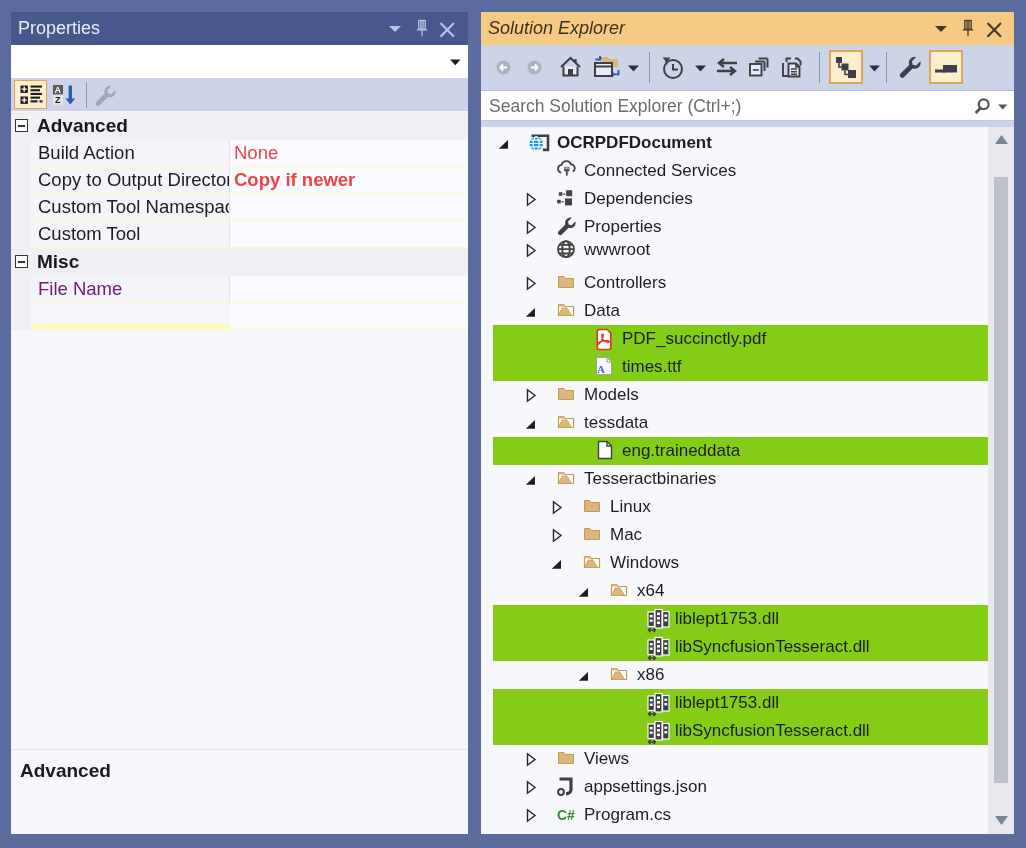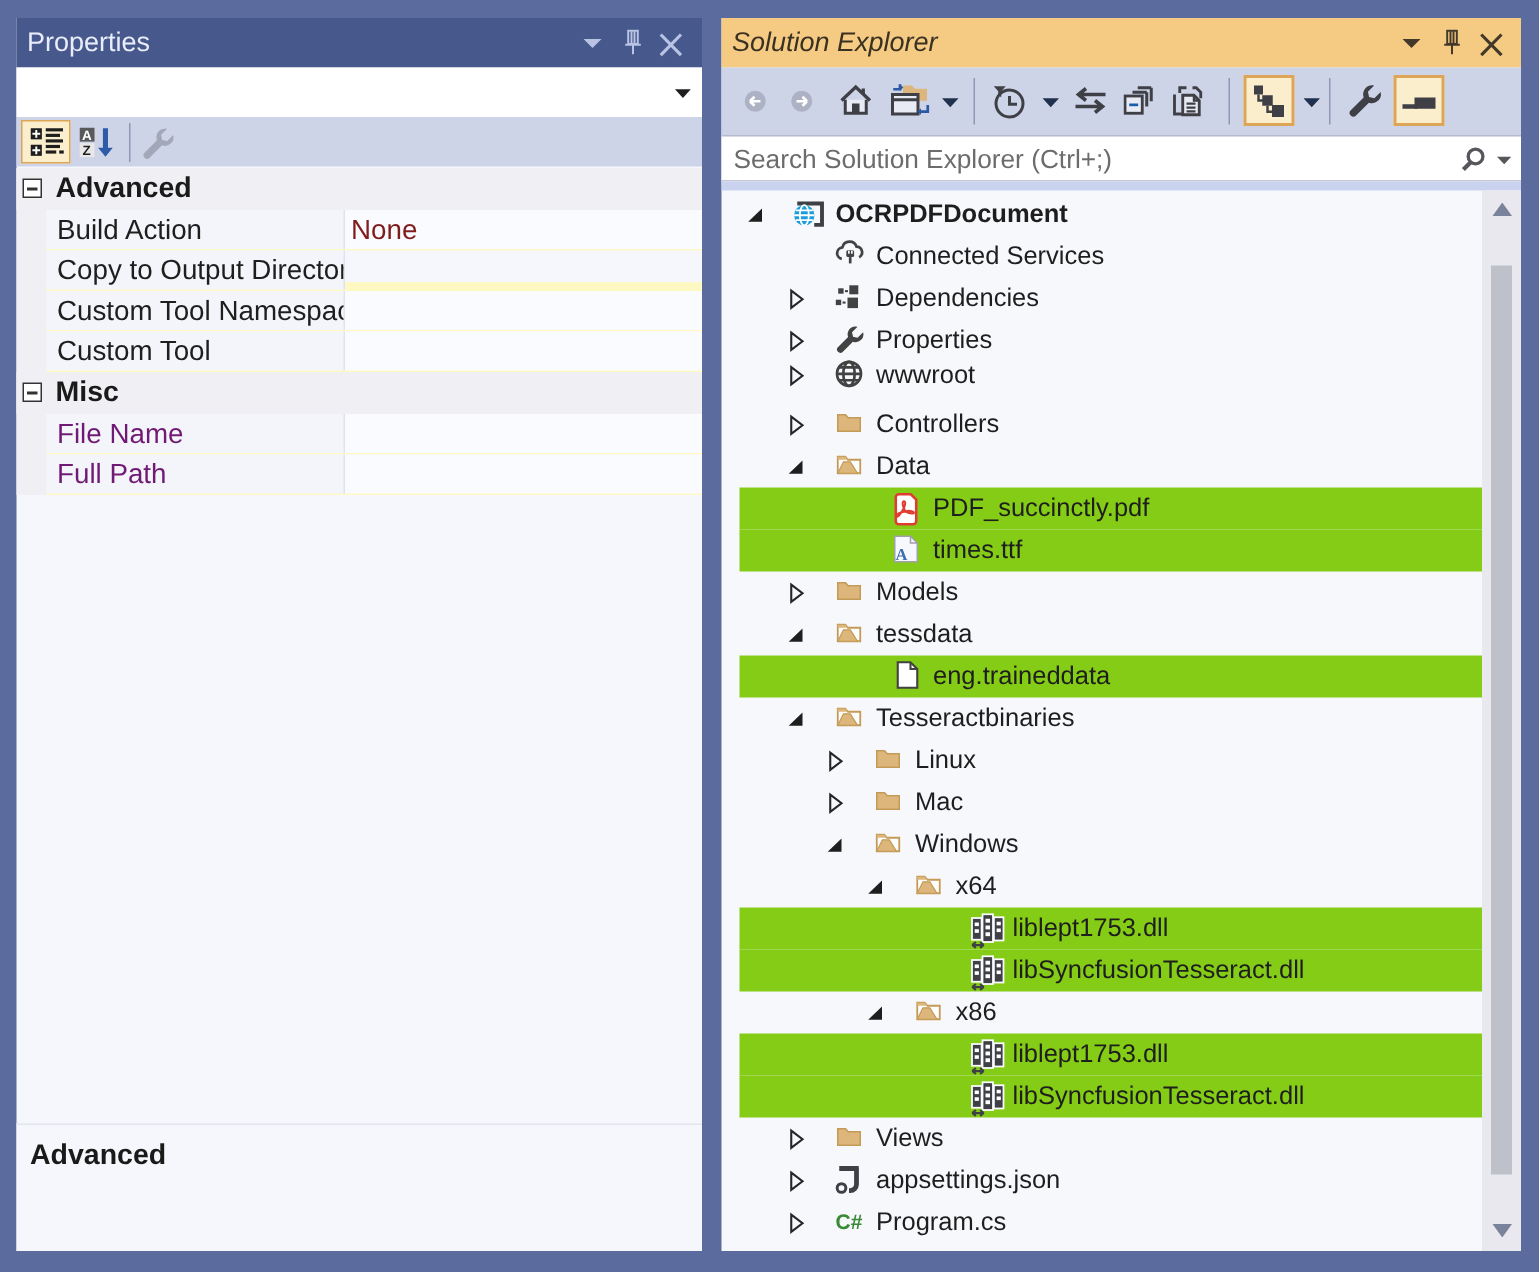--- a/index.html
+++ b/index.html
@@ -4,21 +4,21 @@
 * { margin:0; padding:0; box-sizing:border-box; }
 html,body { width:1026px; height:848px; overflow:hidden; }
 body { background:#5C6B9D; font-family:"Liberation Sans",sans-serif; position:relative; }
 .abs { position:absolute; }
 .pcat { position:absolute; left:11px; width:457px; height:28px; background:#EFEFF4; }
 .pbox { position:absolute; left:3.5px; top:7px; width:13px; height:13px; border:1px solid #333; background:#fff; }
 .pminus { position:absolute; left:2px; top:5px; width:7px; height:1.5px; background:#333; }
 .pcatlab { position:absolute; left:26px; top:0; line-height:28px; font-size:19px; font-weight:bold; color:#1A1A1A; }
 .prow { position:absolute; left:31px; width:437px; height:27px; border-bottom:6px solid #fef9c3; }
 .pname { position:absolute; left:0; top:0; width:199px; height:26px; line-height:26px; font-size:18.5px; color:#1E1E1E; padding-left:7px; border-right:1px solid #E0E2EC; background:#F4F5FA; overflow:hidden; white-space:nowrap; }
-.pval { position:absolute; left:199px; top:0; width:238px; height:26px; line-height:26px; font-size:18.5px; color:#7f1d1d; padding-left:4px; background:#FAFBFE; overflow:hidden; white-space:nowrap; }
+.pval { position:absolute; left:199px; top:0; width:238px; height:26px; line-height:26px; font-size:18.5px; color:#ef4444; padding-left:4px; background:#FAFBFE; overflow:hidden; white-space:nowrap; }
 .pgray { color:#701a75; }
 .pbold { font-weight:bold; }
 .trow { position:absolute; left:481px; width:507px; height:28px; }
 .trow.hl { background:#84cc16;margin-left:12px; }
 .texp { position:absolute; top:7px; }
 .tico { position:absolute; top:3px; }
 .tlab { position:absolute; top:0; line-height:28px; font-size:17px; color:#1E1E1E; white-space:nowrap; }
 .goldbox { position:absolute; border:2px solid #DCA558; background:#FBEECC; }
 .vsep { position:absolute; width:1px; background:#8E96B4; }
 </style></head>
@@ -81,41 +81,41 @@
       <span class="pminus"></span>
     </span>
     <span class="pcatlab">Advanced</span>
   </div>
 <div class="prow" style="top:140px">
     <div class="pname ">Build Action</div>
     <div class="pval ">None</div>
   </div>
 <div class="prow" style="top:167px">
     <div class="pname ">Copy to Output Director</div>
+    <div class="pval pbold">Copy if newer</div>
   </div>
 <div class="prow" style="top:194px">
     <div class="pname ">Custom Tool Namespace</div>
     <div class="pval "></div>
   </div>
 <div class="prow" style="top:221px">
     <div class="pname ">Custom Tool</div>
     <div class="pval "></div>
   </div>
 <div class="pcat" style="top:248px">
     <span class="pbox">
       <span class="pminus"></span>
     </span>
     <span class="pcatlab">Misc</span>
   </div>
 <div class="prow" style="top:276px">
     <div class="pname pgray">File Name</div>
     <div class="pval "></div>
   </div>
 <div class="prow" style="top:303px">
-    <div class="pname pgray">Full Path</div>
     <div class="pval "></div>
   </div>
 <div class="abs" style="left:11px; top:749px; width:457px; height:85px; background:#F6F7FC; border-top:1px solid #E3E5EE;">
   <span style="position:absolute; left:9px; top:10px; font-size:19px; font-weight:bold; color:#1A1A1A;">Advanced</span>
 </div>
 
 <div class="abs" style="left:481px; top:12px; width:533px; height:822px; background:#F7F8FC;"></div>
 <div class="abs" style="left:481px; top:12px; width:533px; height:33px; background:#F5CB84;font-style:italic;">
   <span style="position:absolute;left:7px;line-height:33px;font-size:18px;color:#3A3122;">Solution Explorer</span>
   <svg class="abs" style="left:454px;top:13px" width="13" height="8">

